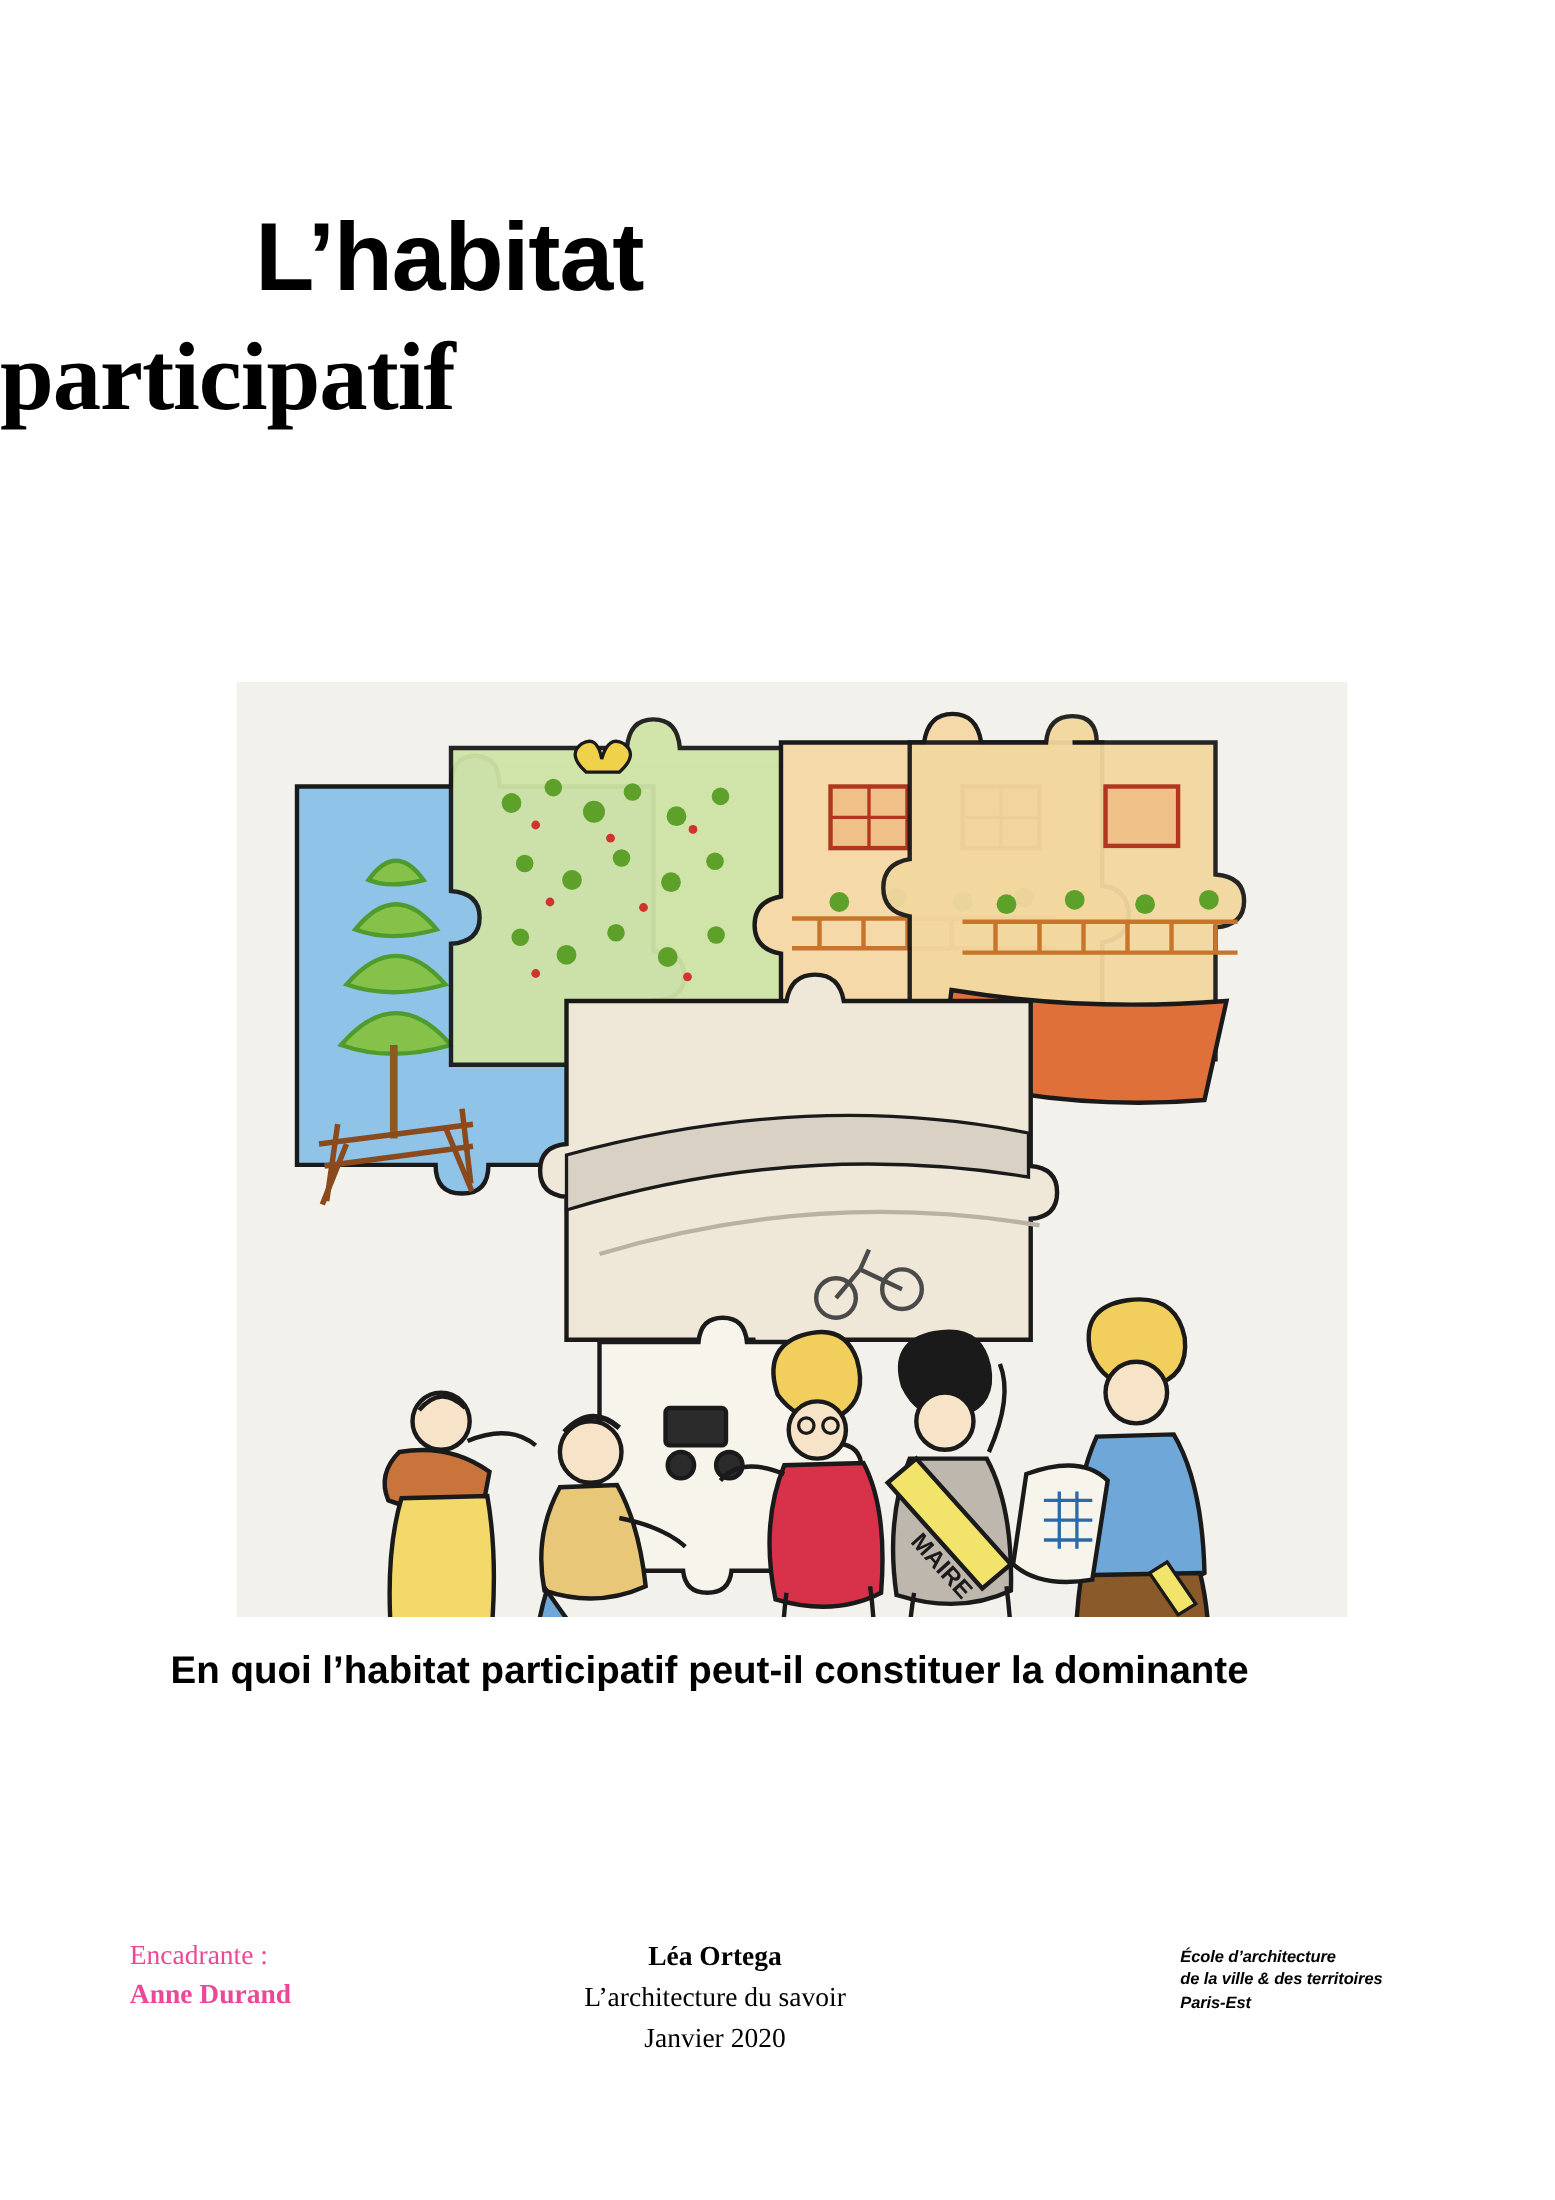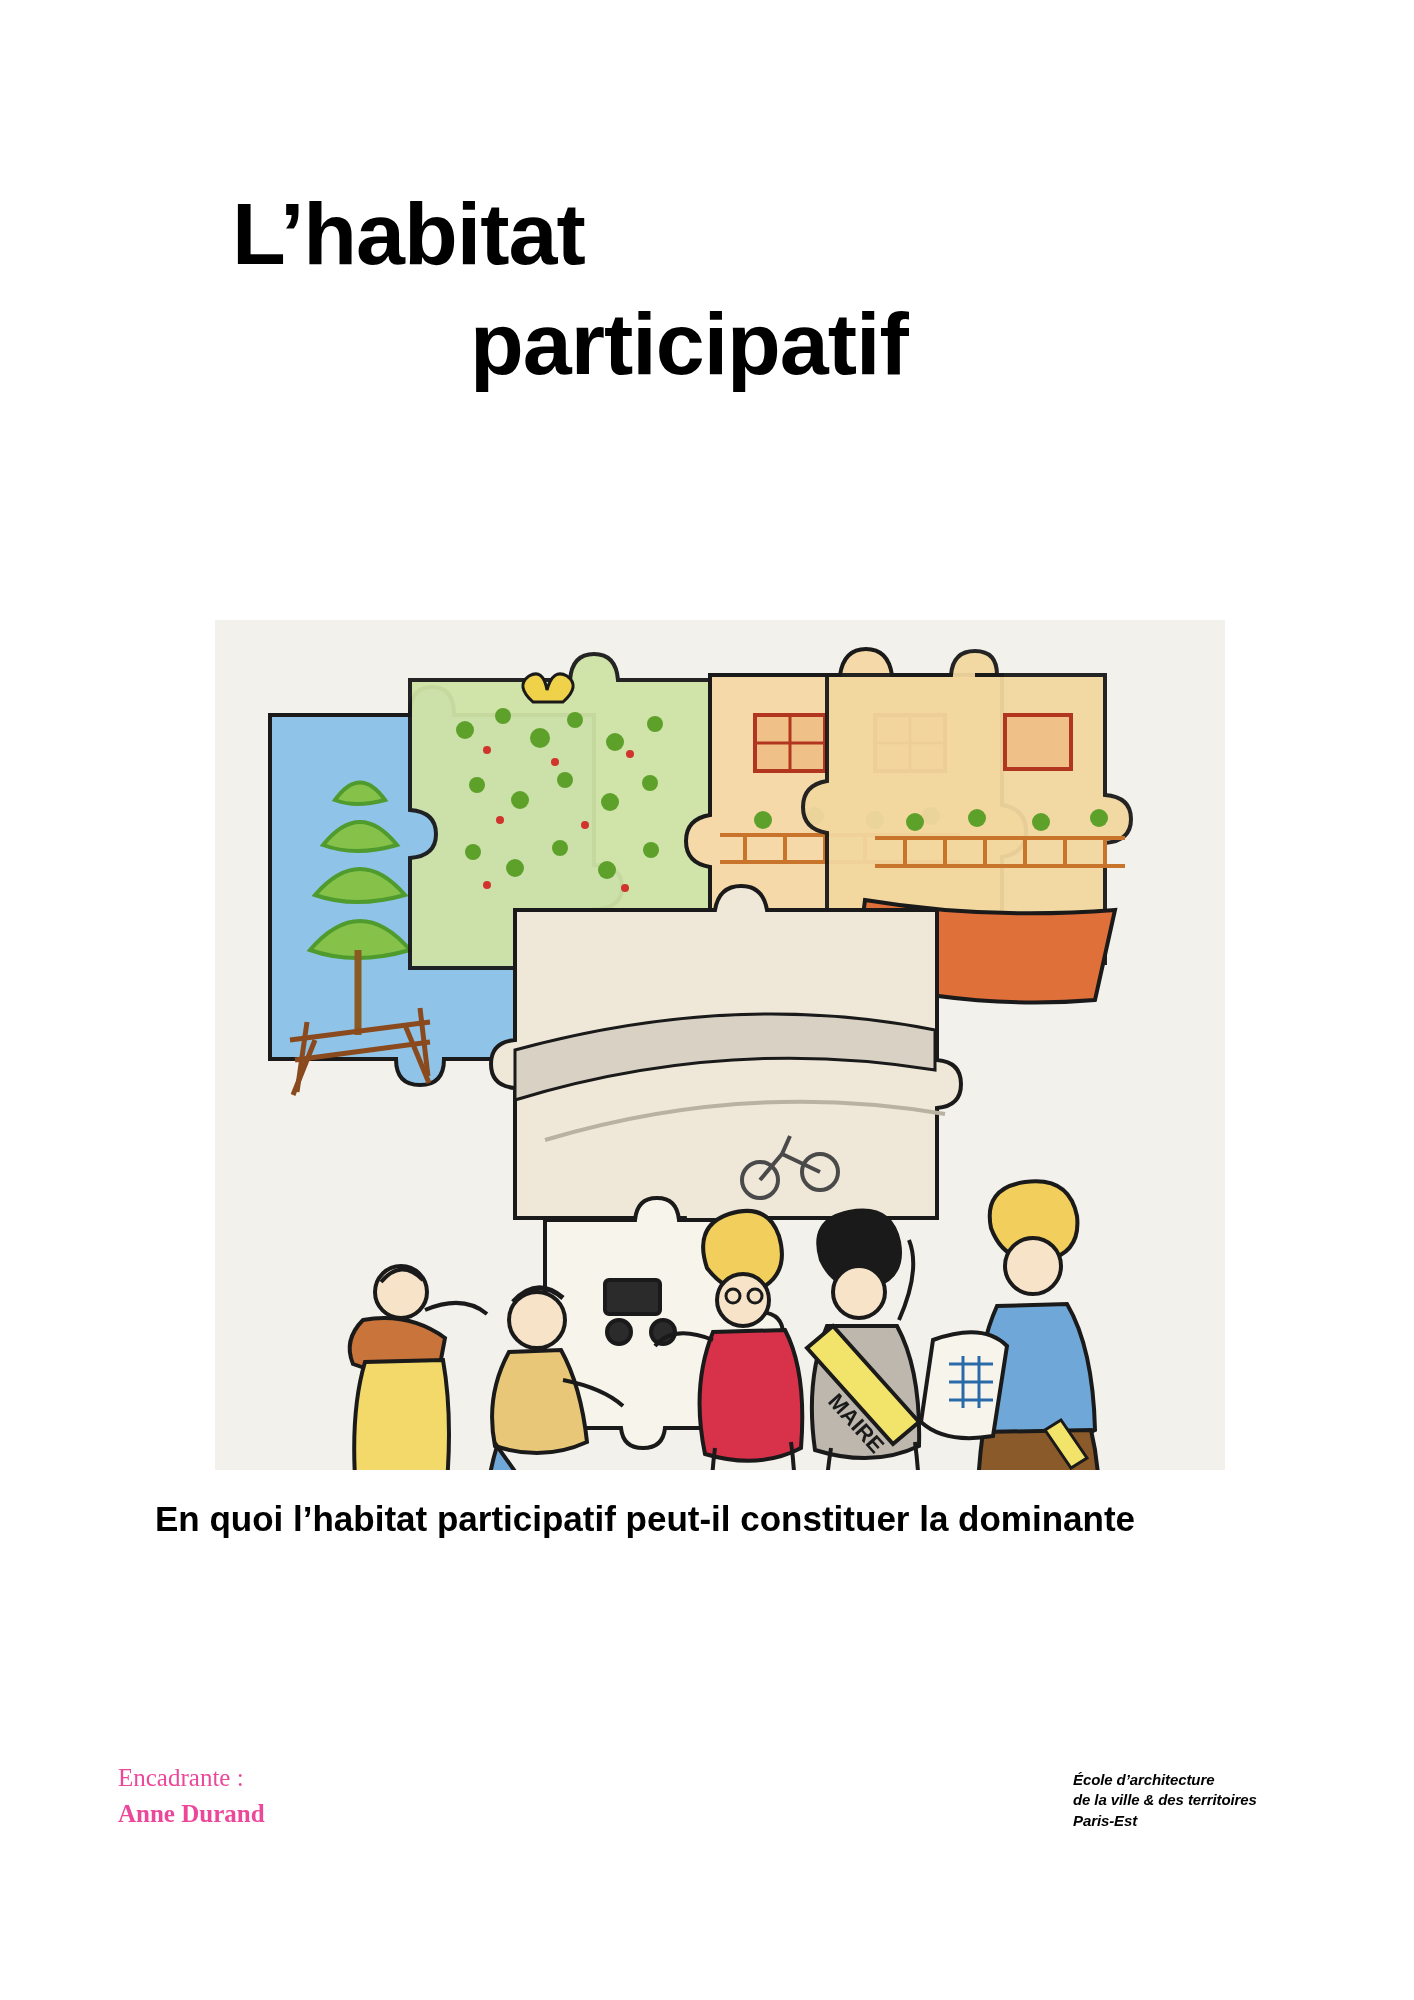--- a/index.html
+++ b/index.html
@@ -28,22 +28,22 @@
   .title-line-1 {
     font-size: 88px;
     line-height: 1.0;
     letter-spacing: -1px;
     margin-left: 232px;
   }
   .title-line-2 {
     font-size: 88px;
     line-height: 1.05;
     letter-spacing: -1px;
-    margin-left: 470px;
     margin-top: 20px;
+    font-family: Liberation Serif, serif;
   }
 
   
   .illustration {
     position: absolute;
     left: 215px;
     top: 620px;
     width: 1010px;
     height: 850px;
     background: #f3f1ec;
@@ -325,20 +325,25 @@
   <div>En quoi l’habitat participatif peut-il constituer la dominante</div>
 </div>
 
 <div class="footer">
 
   <div class="footer-left">
     <div>Encadrante :</div>
     <div class="bold">Anne Durand</div>
   </div>
 
+  <div class="footer-center">
+    <div class="bold">Léa Ortega</div>
+    <div>L’architecture du savoir</div>
+    <div>Janvier 2020</div>
+  </div>
 
   <div class="footer-right">
     <div>École d’architecture</div>
     <div>de la ville &amp; des territoires</div>
     <div>Paris-Est</div>
   </div>
 
 </div>
 
 </body></html>

